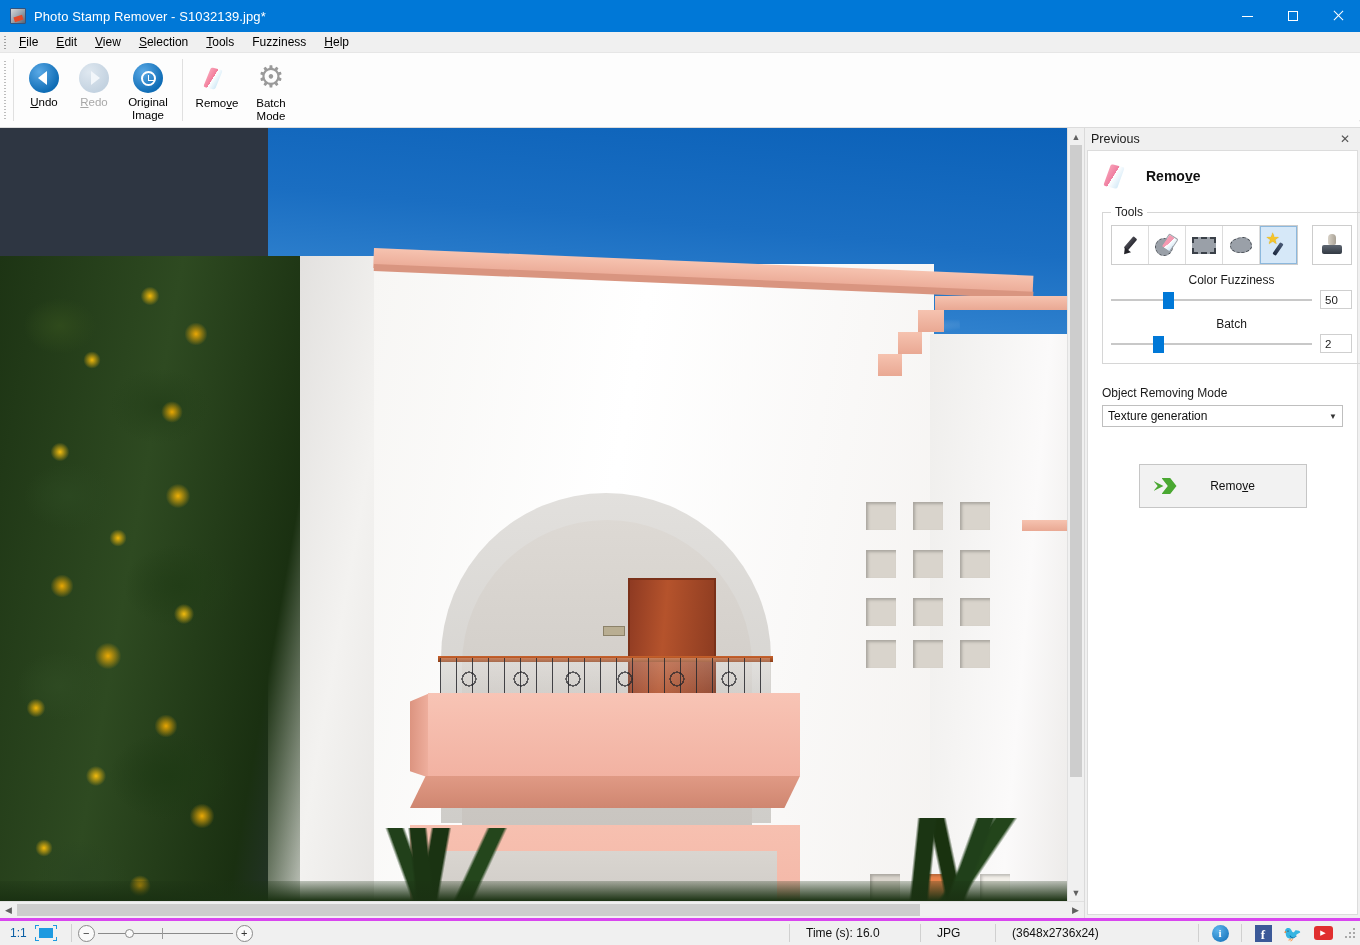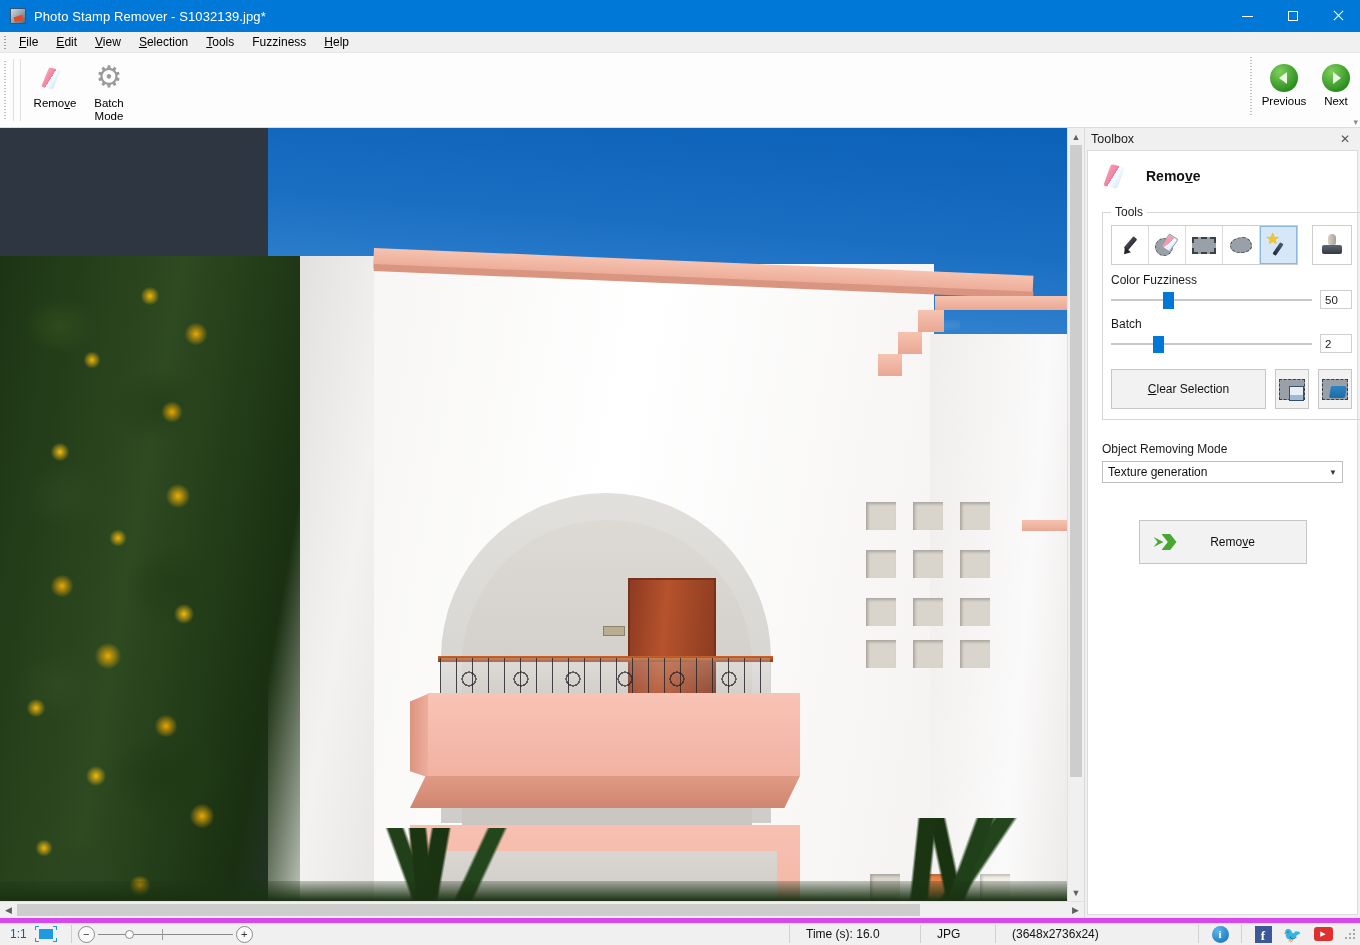--- a/index.html
+++ b/index.html
@@ -419,21 +419,21 @@
   .g-stamp::before {
     content:""; position:absolute; left:8px; top:1px; width:8px; height:11px;
     background:linear-gradient(to right,#d8d2c8,#a9a296); border-radius:4px 4px 2px 2px;
   }
   .g-stamp::after {
     content:""; position:absolute; left:2px; top:12px; width:20px; height:9px;
     background:linear-gradient(to bottom,#5f6772,#323943); border-radius:2px;
   }
 
   
-  .slider-label { font-size:12px; color:#1a1a1a; margin: 8px 0 3px; }
+  .slider-label { font-size:12px; color:#1a1a1a; margin: 8px 0 3px; text-align: center; }
   .slider-row { display:flex; align-items:center; gap:8px; }
   .slider {
     flex:1; position:relative; height:18px;
   }
   .slider .rail {
     position:absolute; left:0; right:0; top:8px; height:2px; background:#c8c8c8;
   }
   .slider .knob {
     position:absolute; top:1px; width:11px; height:17px; background:#0078d7;
   }
@@ -498,21 +498,21 @@
     clip-path: polygon(0 0, 58% 0, 100% 50%, 58% 100%, 0 100%, 42% 50%);
   }
   .g-greenarrow::after {
     content:""; position:absolute; left:0; top:7px; width:10px; height:10px;
     background:#4aa832; clip-path: polygon(0 0, 100% 50%, 0 100%, 42% 50%);
   }
   .btn-remove .rm-label { flex:1; text-align:center; padding-right:28px; }
 
   
   .statusbar {
-    height: 27px; flex: 0 0 27px; background:#f0f0f0; border-top:5px solid #d946ef;
+    height: 27px; flex: 0 0 27px; background:#f0f0f0; border-top:3px solid #d946ef;
     display:flex; align-items:center; font-size:12px; color:#111;
   }
   .zoom-ratio { padding: 0 8px 0 10px; color:#0b5fa5; font-size:12px; }
   .fit-icon { width:22px; height:16px; position:relative; margin-right:8px; }
   .fit-icon .inner { position:absolute; left:4px; top:3px; width:14px; height:10px; background:#1e9ae0; }
   .fit-icon .c { position:absolute; width:4px; height:4px; border:1.5px solid #1e9ae0; }
   .fit-icon .c1 { left:0; top:0; border-right:none; border-bottom:none; }
   .fit-icon .c2 { right:0; top:0; border-left:none; border-bottom:none; }
   .fit-icon .c3 { left:0; bottom:0; border-right:none; border-top:none; }
   .fit-icon .c4 { right:0; bottom:0; border-left:none; border-top:none; }
@@ -597,56 +597,61 @@
   </div>
 
   <div class="ribbon">
     <div class="rib-grip">
         <i></i>
       </div>
 
 
     <div class="rib-sep"></div>
 
+    <div class="rib-group">
+      <div class="rib-btn">
+        <div class="ico-circ ico-undo">
+            <span class="tri tri-l"></span>
+          </div>
+        <div class="lbl"><u>U</u>ndo</div>
+      </div>
+      <div class="rib-btn disabled">
+        <div class="ico-circ ico-redo">
+            <span class="tri tri-r dim"></span>
+          </div>
+        <div class="lbl"><u>R</u>edo</div>
+      </div>
+      <div class="rib-btn wide">
+        <div class="ico-circ ico-orig">
+            <span class="clockface"></span>
+          </div>
+        <div class="lbl">
+            <div>Original</div>
+            <div>Image</div>
+          </div>
+      </div>
+    </div>
 
     <div class="rib-sep"></div>
 
     <div class="rib-group">
       <div class="rib-btn wide">
         <div class="rib-ico ico-eraser"></div>
         <div class="lbl">Remo<u>v</u>e</div>
       </div>
       <div class="rib-btn">
         <div class="rib-ico ico-gear">⚙</div>
         <div class="lbl">
             <div>Batch</div>
             <div>Mode</div>
           </div>
       </div>
       <div class="rib-overflow" style="right:-4px;">▾</div>
     </div>
 
-    <div class="rib-right">
-      <div class="rib-grip">
-          <i></i>
-        </div>
-      <div class="rib-btn wide">
-        <div class="ico-greencirc">
-            <span class="tri-wl"></span>
-          </div>
-        <div class="lbl">Previous</div>
-      </div>
-      <div class="rib-btn">
-        <div class="ico-greencirc">
-            <span class="tri-wr"></span>
-          </div>
-        <div class="lbl">Next</div>
-      </div>
-      <div class="rib-overflow" style="right:2px;">▾</div>
-    </div>
   </div>
 
   <div class="main">
 
     <div class="canvas-wrap">
       <div class="canvas-row">
 
         <div class="canvas">
           <div class="photo">
             <div class="sky"></div>
@@ -721,21 +726,21 @@
         <div class="sb-arrow-h">◀</div>
         <div class="htrack">
           <div class="hthumb"></div>
         </div>
         <div class="sb-arrow-h">▶</div>
       </div>
     </div>
 
     <div class="toolbox">
       <div class="tb-head">
-        <span style="padding-left:4px">Toolbox</span>
+        <span style="padding-left:4px">Previous</span>
         <span class="x">✕</span>
       </div>
 
       <div class="tb-body">
 
         <div class="tb-title">
           <span class="tb-title-ico"></span>
           <span class="tb-title-txt">Remo<u>v</u>e</span>
         </div>
 
@@ -776,31 +781,20 @@
 
           <div class="slider-label">Batch</div>
           <div class="slider-row">
             <div class="slider">
               <div class="rail"></div>
               <div class="knob" style="left:21%"></div>
             </div>
             <div class="num-box">2</div>
           </div>
 
-          <div class="clear-row">
-            <div class="btn-clear">
-                <span><u>C</u>lear Selection</span>
-              </div>
-            <div class="icon-btn">
-                <span class="g-selsave"></span>
-              </div>
-            <div class="icon-btn">
-                <span class="g-selopen"></span>
-              </div>
-          </div>
         </fieldset>
 
         <div class="mode-label">Object Removing Mode</div>
         <div class="combo">
           <span>Texture generation</span>
           <span class="cb-arrow">▼</span>
         </div>
 
         <div class="remove-wrap">
           <div class="btn-remove">

